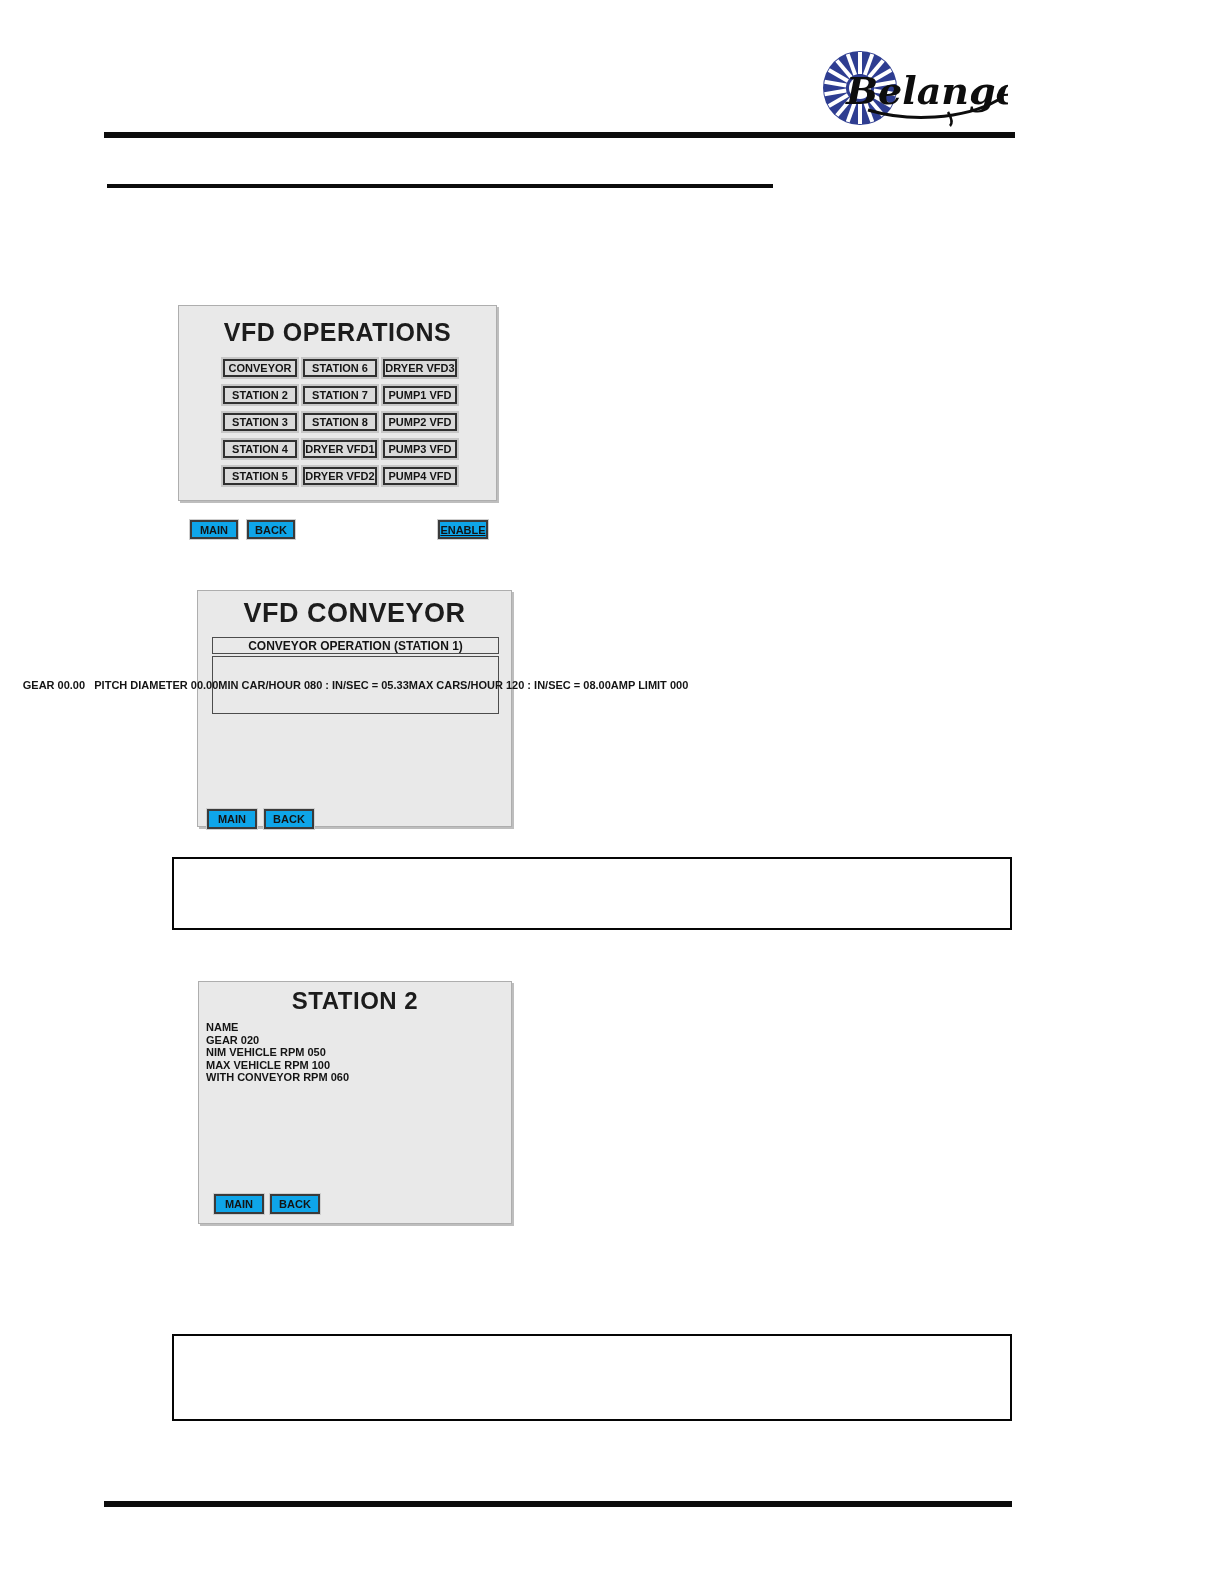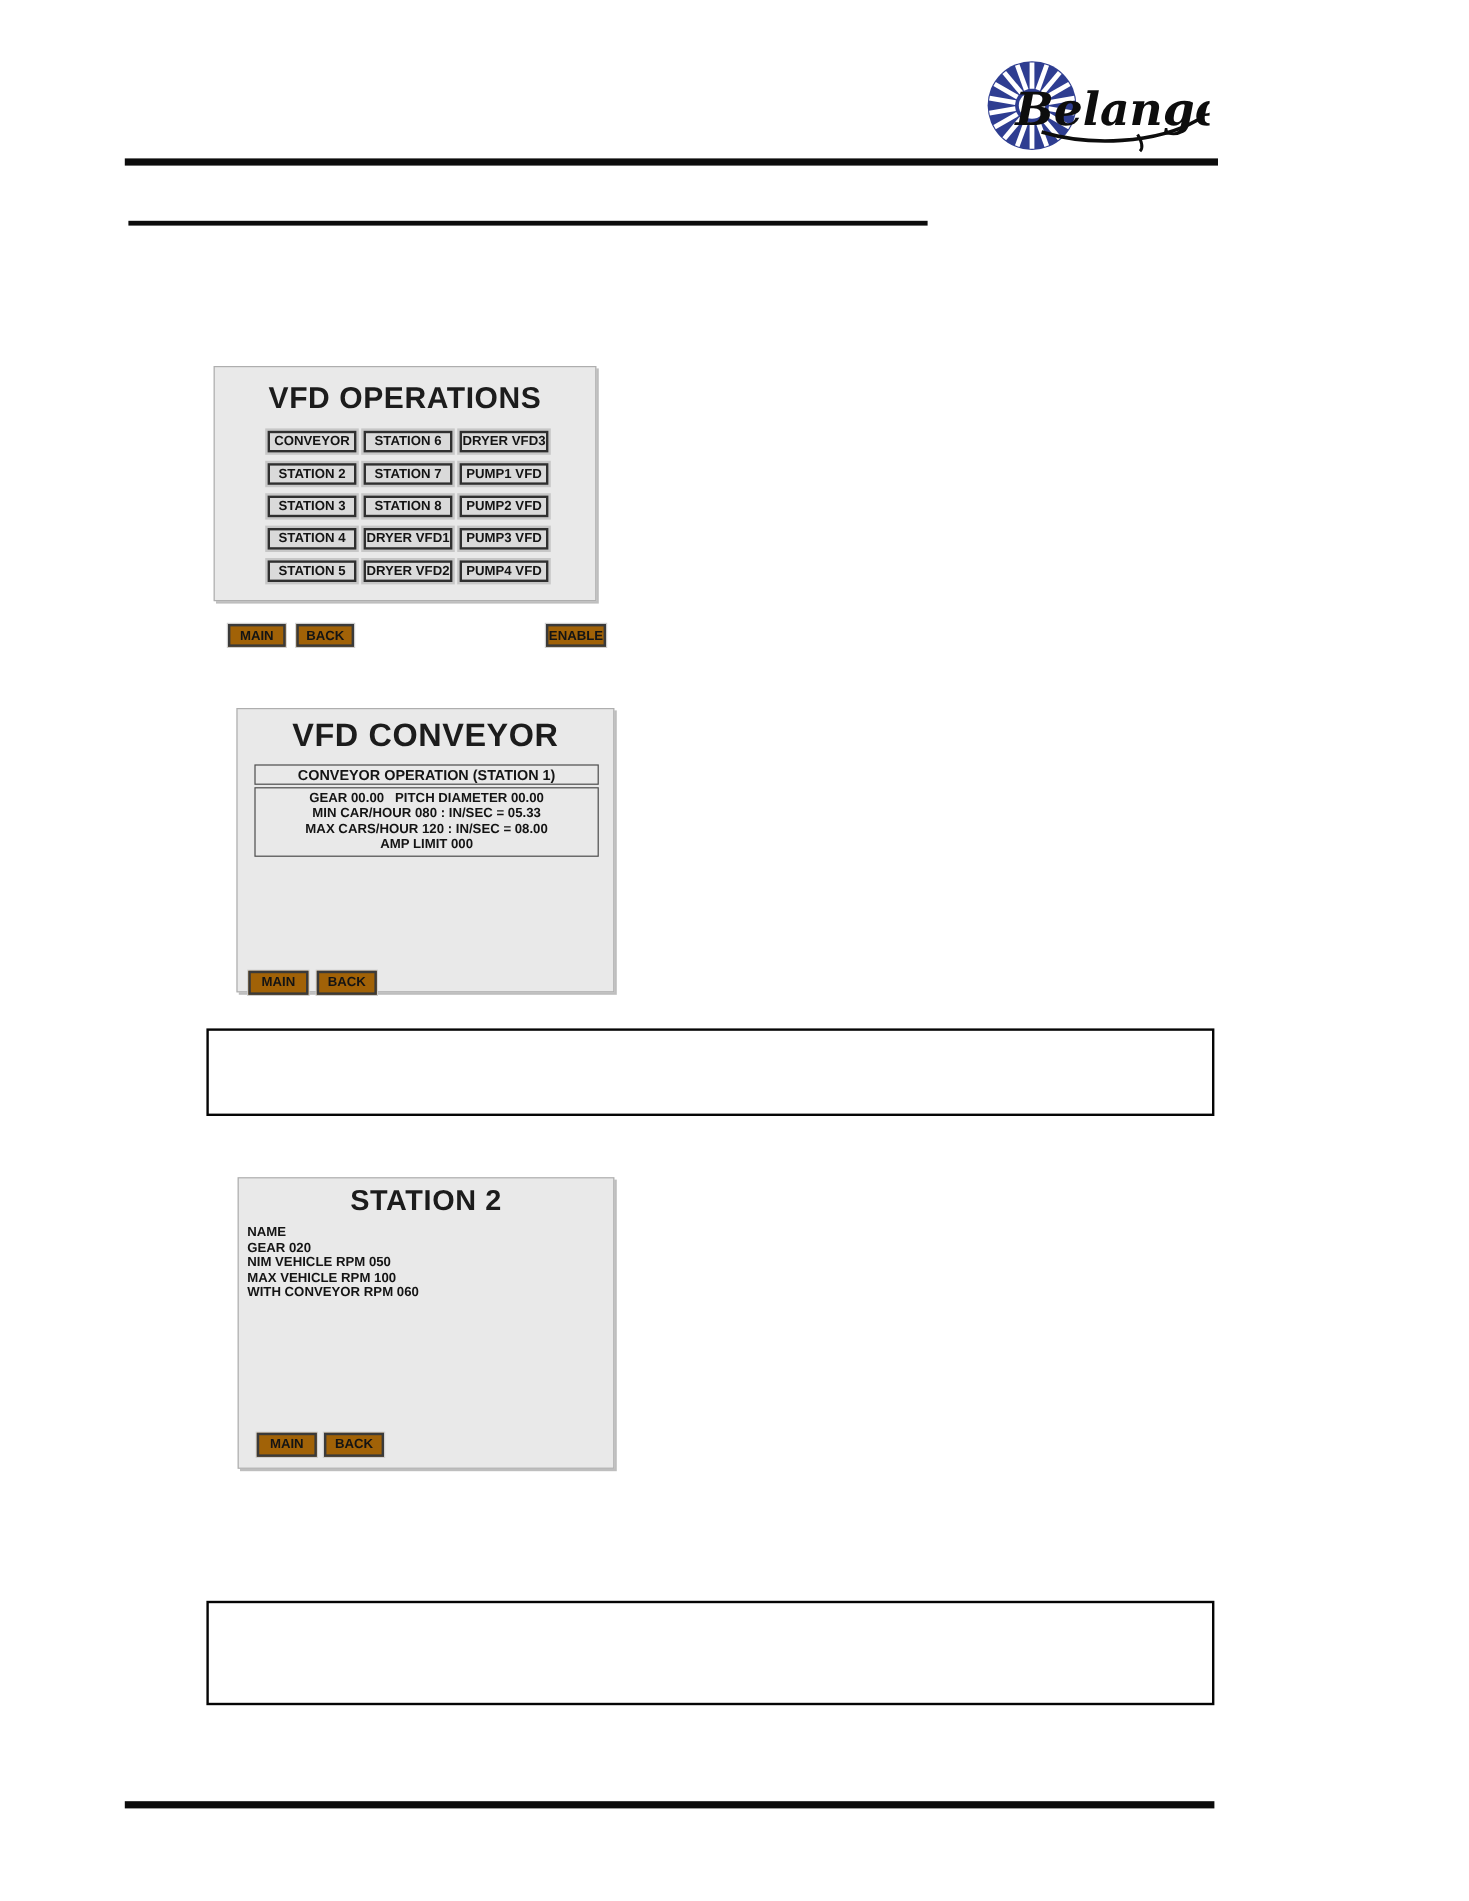--- a/index.html
+++ b/index.html
@@ -32,21 +32,21 @@
 
   
   .vbtn {
     background:#dadada; border:2px solid #2f2f2f;
     box-shadow:0 0 0 2px #c7c7c7;
     display:flex; align-items:center; justify-content:center;
     font-weight:bold; font-size:11px; color:#141414;
     cursor:default; white-space:nowrap;
   }
   .navbtn {
-    position:absolute; background:#a16207; border:2px solid #3a3a3a;
+    position:absolute; background:#0ea5e9; border:2px solid #3a3a3a;
     box-shadow:0 0 0 1px #cfcfcf;
     display:flex; align-items:center; justify-content:center;
     font-weight:bold; font-size:11px; color:#141414; white-space:nowrap;
   }
 
   
   .panel-ops { left:178px; top:305px; width:319px; height:196px; }
   .panel-ops .panel-title { top:12px; font-size:25px; }
   .ops-grid {
     position:absolute; left:44px; top:53px;
@@ -60,21 +60,21 @@
   .panel-conv .panel-title { top:7px; font-size:27px; }
   .conv-header {
     position:absolute; left:14px; top:46px; width:287px; height:17px;
     border:1px solid #4c4c4c; background:#e9e9e9;
     display:flex; align-items:center; justify-content:center;
     font-weight:bold; font-size:12px; white-space:pre;
   }
   .conv-info {
     position:absolute; left:14px; top:65px; width:287px; height:58px;
     border:1px solid #4c4c4c; background:#e9e9e9;
-    display:flex; flex-direction:column; align-items:center; justify-content:center;
+    display:flex; flex-direction:row; align-items:center; justify-content:center;
   }
   .conv-info .line {
     font-weight:bold; font-size:11px; line-height:13px;
     text-align:center; white-space:pre;
   }
 
   
   .panel-st2 { left:198px; top:981px; width:314px; height:243px; }
   .panel-st2 .panel-title { top:5px; font-size:24px; }
   .st2-text { position:absolute; left:7px; top:39px; right:4px; }
@@ -145,21 +145,21 @@
       <div class="vbtn">PUMP2 VFD</div>
       <div class="vbtn">STATION 4</div>
       <div class="vbtn">DRYER VFD1</div>
       <div class="vbtn">PUMP3 VFD</div>
       <div class="vbtn">STATION 5</div>
       <div class="vbtn">DRYER VFD2</div>
       <div class="vbtn">PUMP4 VFD</div>
     </div>
     <div class="navbtn" style="left:11px;top:214px;width:48px;height:19px;">MAIN</div>
     <div class="navbtn" style="left:68px;top:214px;width:48px;height:19px;">BACK</div>
-    <div class="navbtn" style="left:276px;top:214px;width:50px;height:19px;">ENABLE</div>
+    <div class="navbtn" style="left:259px;top:214px;width:50px;height:19px;text-decoration:underline;">ENABLE</div>
   </div>
 
   <div class="panel panel-conv">
     <div class="panel-title">VFD CONVEYOR</div>
     <div class="conv-header">CONVEYOR OPERATION (STATION 1)</div>
     <div class="conv-info">
       <div class="line">GEAR 00.00   PITCH DIAMETER 00.00</div>
       <div class="line">MIN CAR/HOUR 080 : IN/SEC = 05.33</div>
       <div class="line">MAX CARS/HOUR 120 : IN/SEC = 08.00</div>
       <div class="line">AMP LIMIT 000</div>

